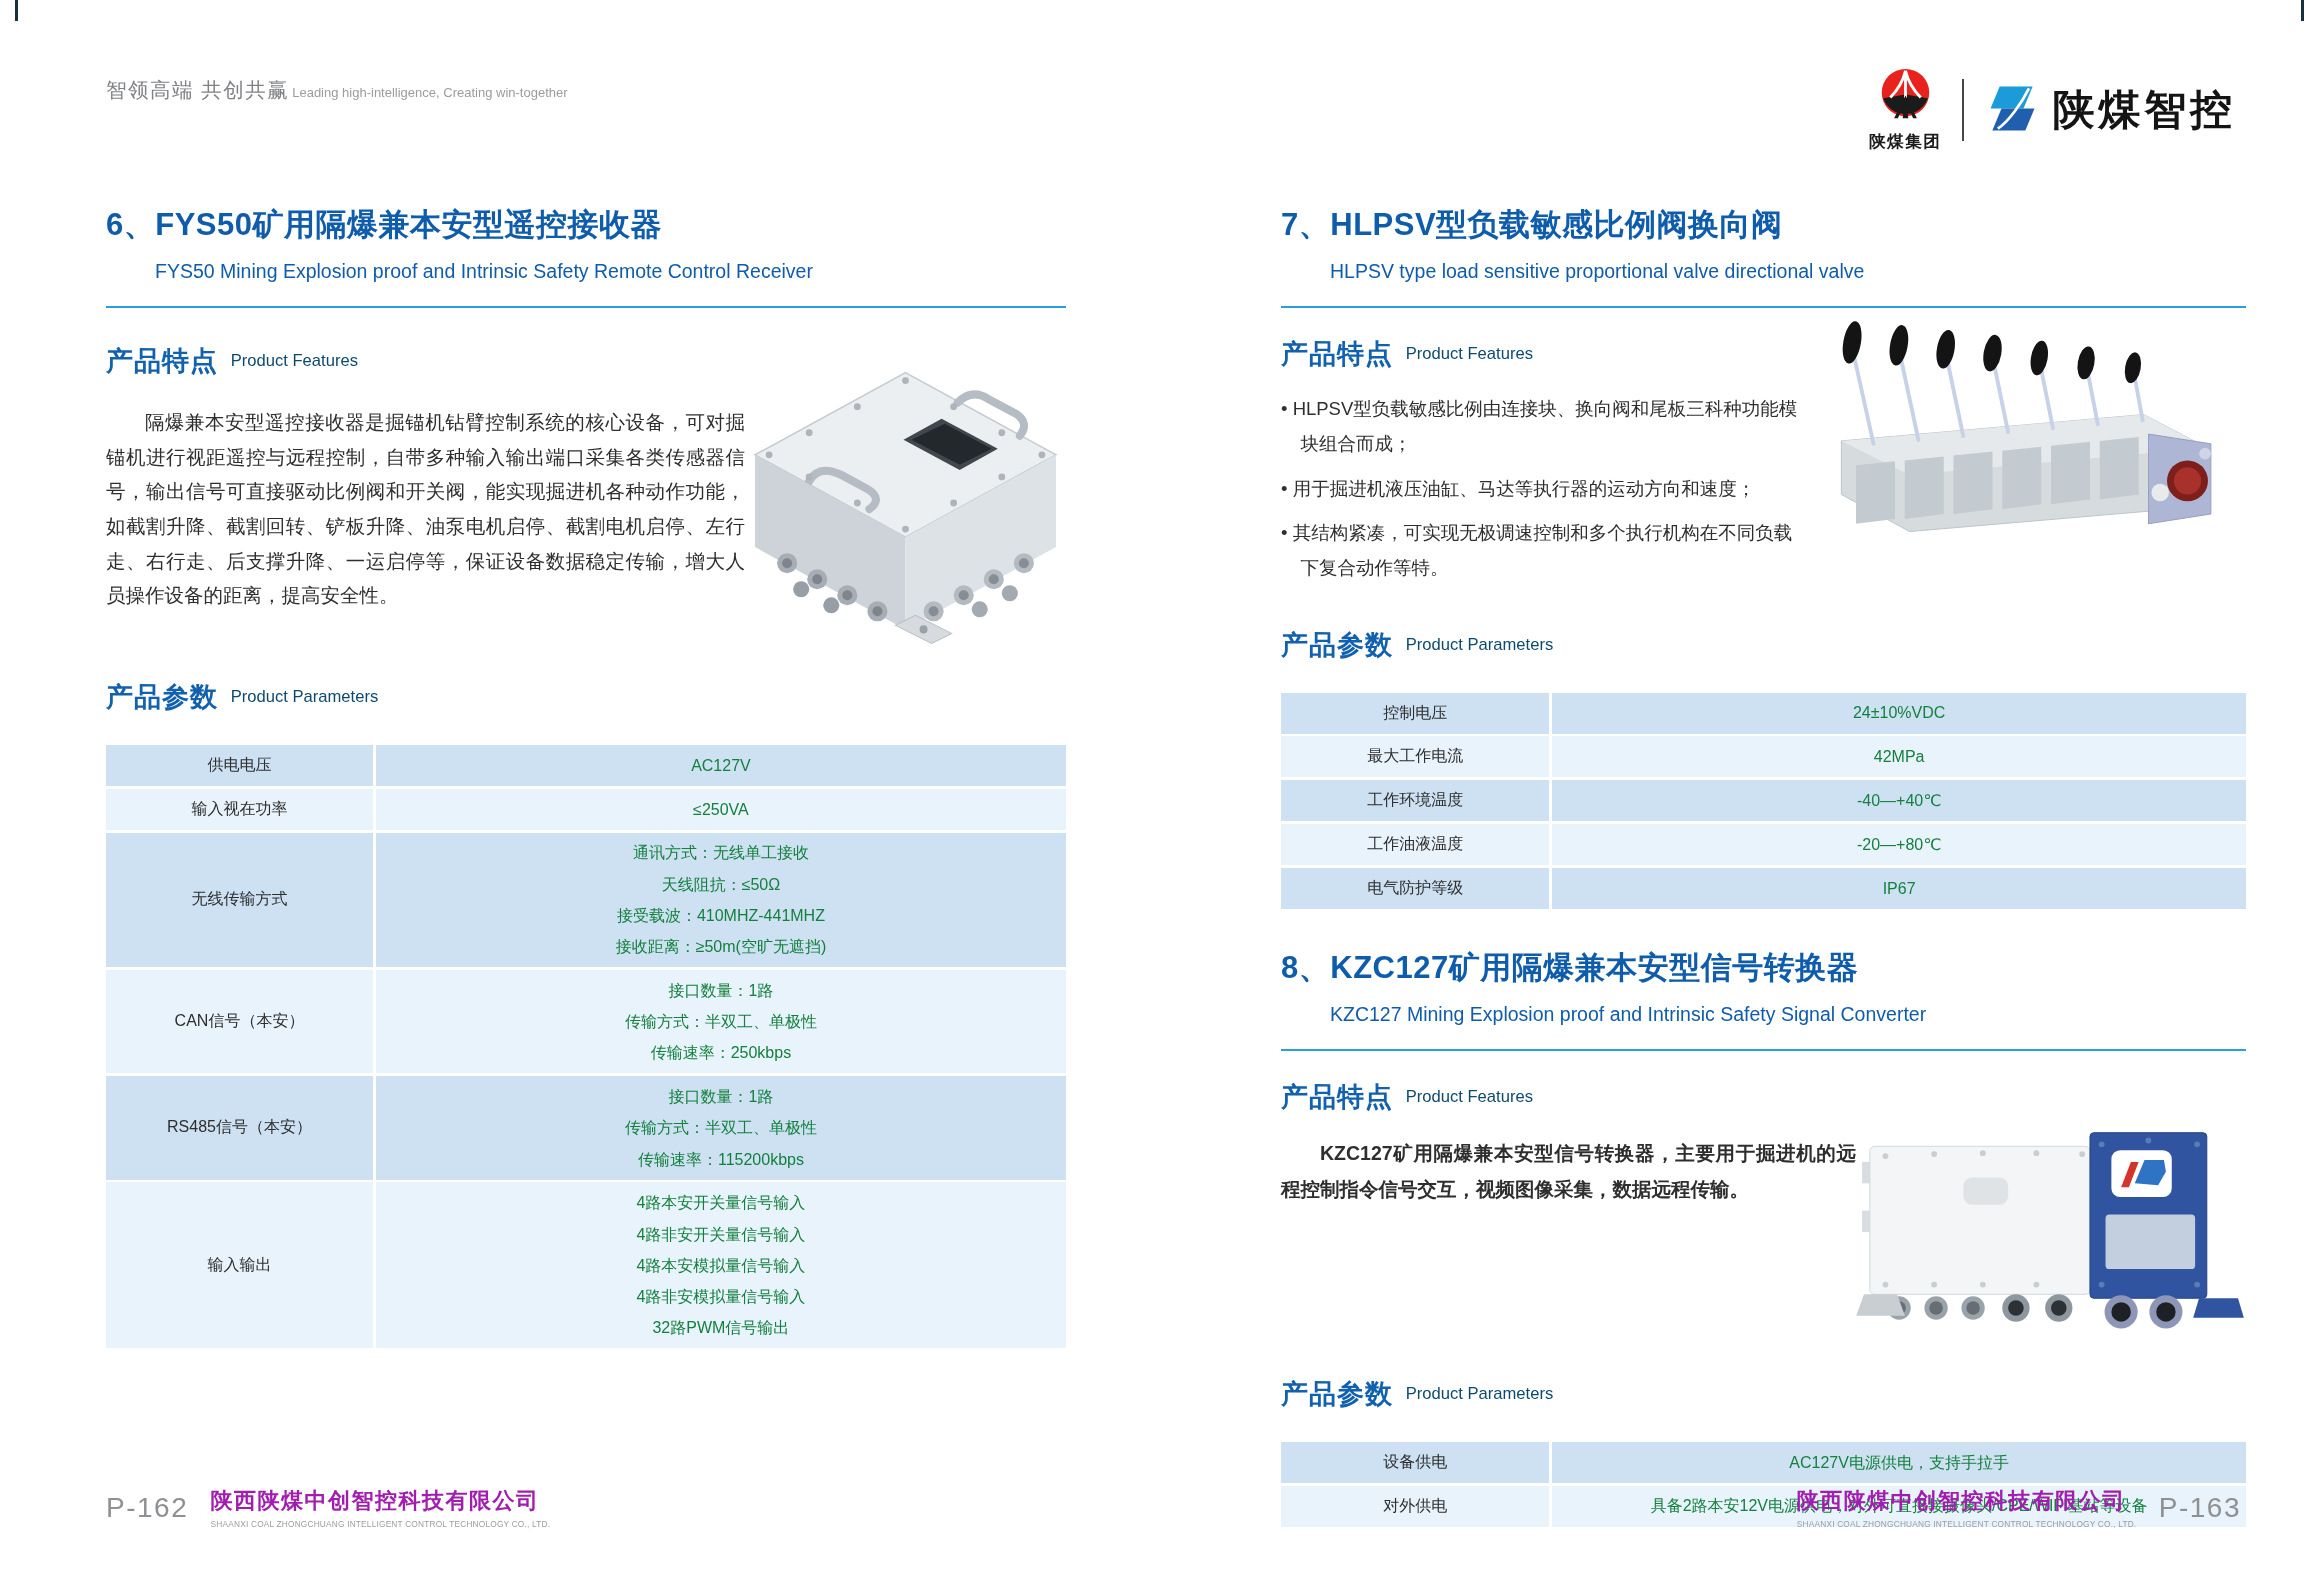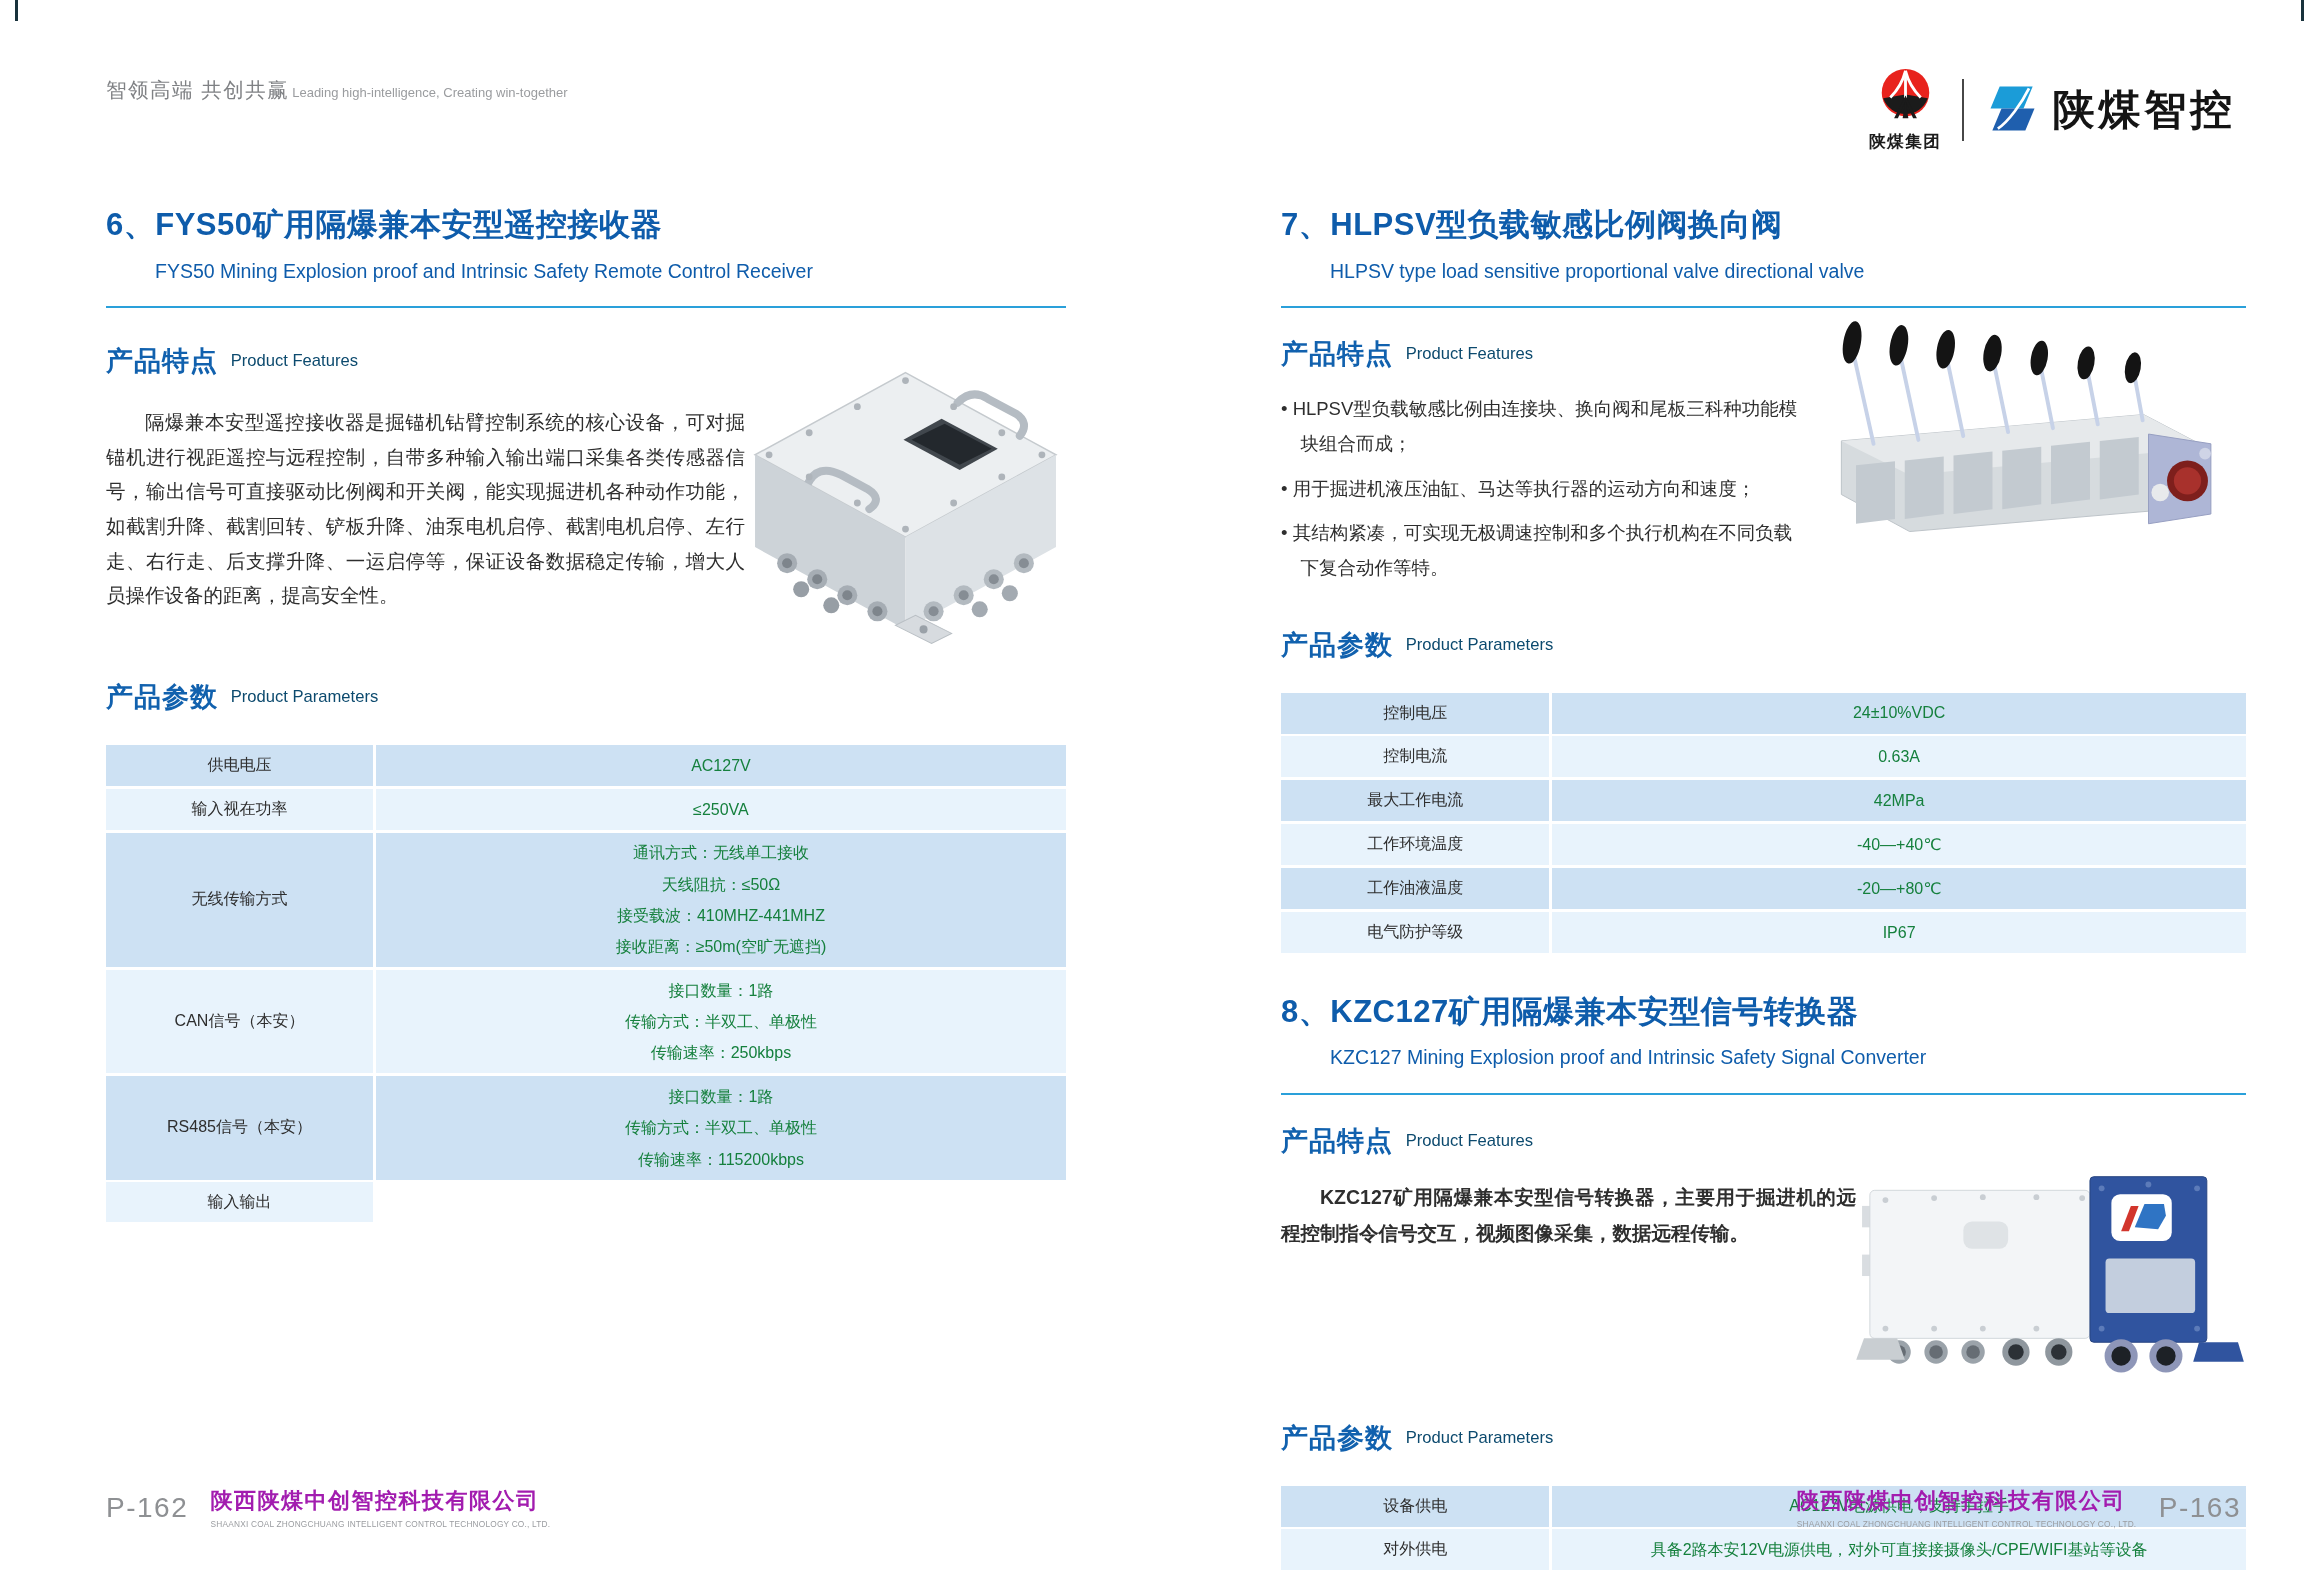--- a/index.html
+++ b/index.html
@@ -208,20 +208,25 @@
 传输速率：250kbps</div>
       </div>
       <div class="trow">
         <div class="tlabel">RS485信号（本安）</div>
         <div class="tvalue">接口数量：1路
 传输方式：半双工、单极性
 传输速率：115200kbps</div>
       </div>
       <div class="trow">
         <div class="tlabel">输入输出</div>
+        <div class="tvalue">4路本安开关量信号输入
+4路非安开关量信号输入
+4路本安模拟量信号输入
+4路非安模拟量信号输入
+32路PWM信号输出</div>
       </div>
     </div>
   </div>
 
   <div class="col col-right">
     <div class="sec-title">7、HLPSV型负载敏感比例阀换向阀</div>
     <div class="sec-sub">HLPSV type load sensitive proportional valve directional valve</div>
     <div class="rule"></div>
 
     <div class="h-block h-feat">
@@ -276,24 +281,20 @@
 
     <div class="h-block h-par">
       <span class="h-zh">产品参数</span>
       <span class="h-en">Product Parameters</span>
     </div>
 
     <div class="ptable t7">
       <div class="trow">
         <div class="tlabel">控制电压</div>
         <div class="tvalue">24±10%VDC</div>
-      </div>
-      <div class="trow">
-        <div class="tlabel">控制电流</div>
-        <div class="tvalue">0.63A</div>
       </div>
       <div class="trow">
         <div class="tlabel">最大工作电流</div>
         <div class="tvalue">42MPa</div>
       </div>
       <div class="trow">
         <div class="tlabel">工作环境温度</div>
         <div class="tvalue">-40—+40℃</div>
       </div>
       <div class="trow">

